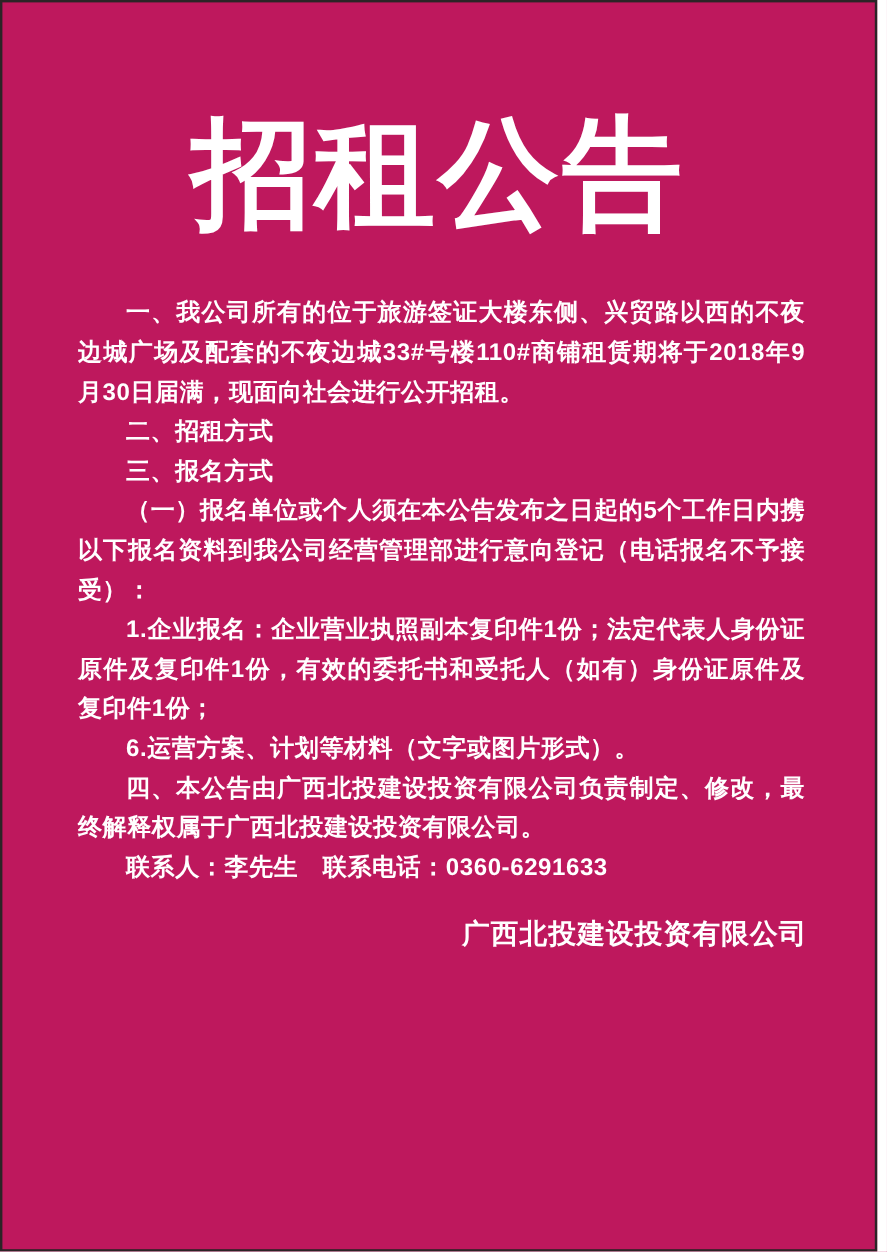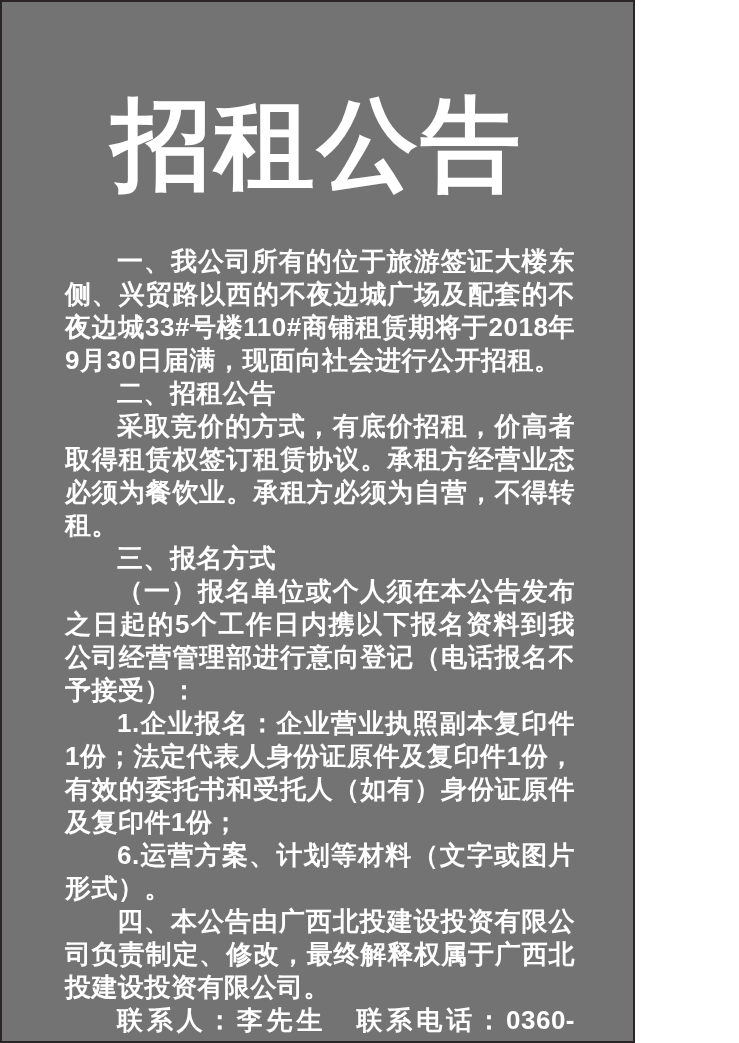--- a/index.html
+++ b/index.html
@@ -2,24 +2,24 @@
 <html lang="zh"><head>
 <meta charset="utf-8">
 <style>
   html, body {
     margin: 0;
     padding: 0;
     background: #ffffff;
   }
   .poster {
     position: relative;
-    width: 635px;
+    width: 731px;
     height: 1043px;
     box-sizing: border-box;
-    background: #737373;
+    background: #be185d;
     border: 2px solid #2b2426;
     overflow: hidden;
     font-family: "Liberation Sans", "DejaVu Sans", sans-serif;
     color: #ffffff;
   }
   .title {
     margin: 86px 0 0 0;
     text-align: center;
     font-family: "Liberation Serif", "DejaVu Serif", serif;
     font-weight: bold;
@@ -27,21 +27,21 @@
     line-height: 115px;
     letter-spacing: 3px;
     color: #ffffff;
   }
   .body-text {
     margin: 42px 58px 0 63px;
   }
   .body-text p {
     margin: 0;
     padding: 0;
-    font-size: 26px;
+    font-size: 20px;
     font-weight: bold;
     line-height: 33px;
     letter-spacing: 0.5px;
     text-indent: 2em;
     text-align: justify;
     text-justify: inter-ideograph;
     color: #ffffff;
   }
   .signature {
     margin: 22px 56px 0 auto;
@@ -58,22 +58,21 @@
 </style>
 </head>
 <body>
 
 <div class="poster">
 
   <h1 class="title">招租公告</h1>
 
   <div class="body-text">
     <p>一、我公司所有的位于旅游签证大楼东侧、兴贸路以西的不夜边城广场及配套的不夜边城33#号楼110#商铺租赁期将于2018年9月30日届满，现面向社会进行公开招租。</p>
-    <p>二、招租公告</p>
-    <p>采取竞价的方式，有底价招租，价高者取得租赁权签订租赁协议。承租方经营业态必须为餐饮业。承租方必须为自营，不得转租。</p>
+    <p>二、招租方式</p>
     <p>三、报名方式</p>
     <p>（一）报名单位或个人须在本公告发布之日起的5个工作日内携以下报名资料到我公司经营管理部进行意向登记（电话报名不予接受）：</p>
     <p>1.企业报名：企业营业执照副本复印件1份；法定代表人身份证原件及复印件1份，有效的委托书和受托人（如有）身份证原件及复印件1份；</p>
     <p>6.运营方案、计划等材料（文字或图片形式）。</p>
     <p>四、本公告由广西北投建设投资有限公司负责制定、修改，最终解释权属于广西北投建设投资有限公司。</p>
     <p>联系人：李先生　联系电话：0360-6291633</p>
   </div>
 
   <div class="signature">
     <div class="company">广西北投建设投资有限公司</div>

